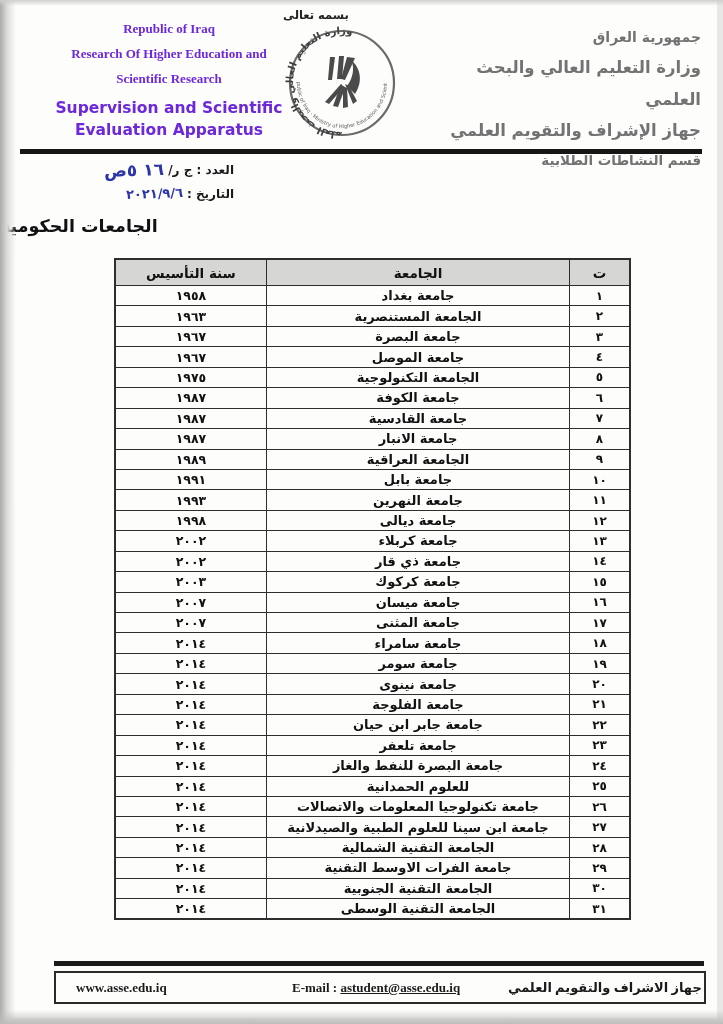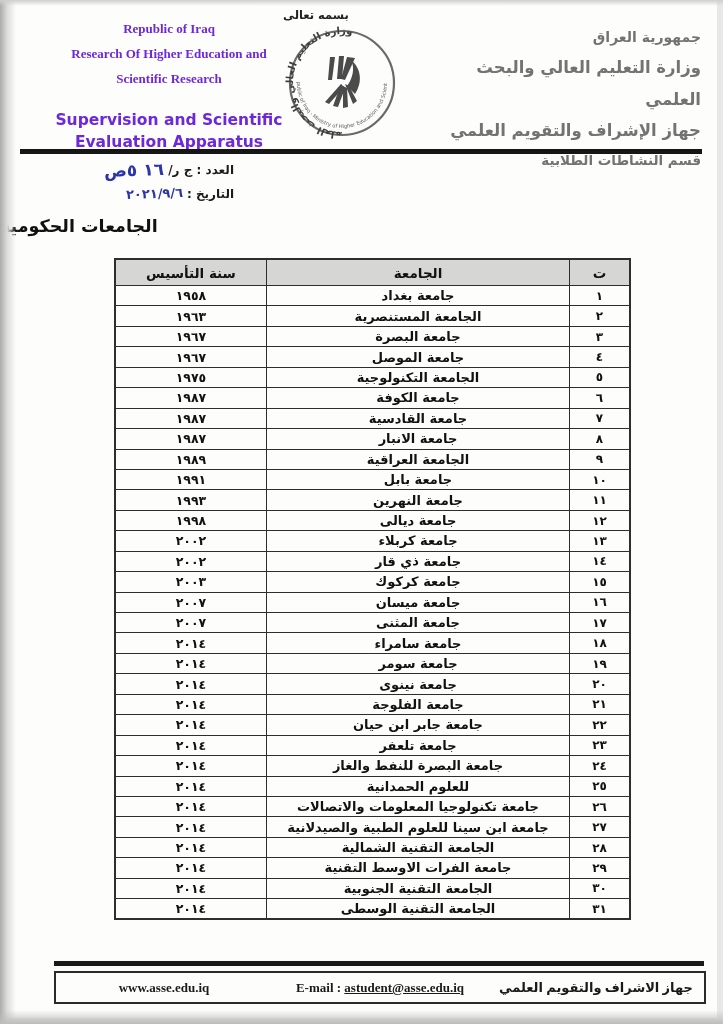--- a/index.html
+++ b/index.html
@@ -4,21 +4,21 @@
 <style>
   html,body{margin:0;padding:0;}
   body{width:723px;height:1024px;background:#e8e8e6;font-family:"DejaVu Sans",sans-serif;position:relative;overflow:hidden;}
   .page{position:absolute;left:6px;top:0;width:711px;height:1018px;background:#fdfdfc;}
   .edge-left{position:absolute;left:0;top:0;width:16px;height:1024px;background:linear-gradient(to right,#ababab,#dcdcda 45%,rgba(253,253,252,0));pointer-events:none;}
   .edge-bottom{position:absolute;left:0;bottom:0;width:723px;height:14px;background:linear-gradient(to top,#bdbdbb,rgba(253,253,252,0));pointer-events:none;}
   .edge-top{position:absolute;left:0;top:0;width:723px;height:6px;background:linear-gradient(to bottom,#cfcfcd,rgba(253,253,252,0));pointer-events:none;}
 
   .hdr-left{position:absolute;left:23px;top:16px;width:292px;text-align:center;color:#6d28d9;}
   .hdr-left .ln{font-family:"Liberation Serif",serif;font-size:13px;font-weight:700;line-height:25px;}
-  .hdr-left .bold-ln{font-family:"DejaVu Sans",sans-serif;font-size:15.5px;font-weight:700;line-height:22px;margin-top:18px;}
+  .hdr-left .bold-ln{font-family:"DejaVu Sans",sans-serif;font-size:15.5px;font-weight:700;line-height:22px;margin-top:6px;}
   .hdr-center{position:absolute;left:283px;top:8px;width:160px;}
   .bismillah{font-size:11.5px;font-weight:700;color:#222;}
   .seal{margin-top:2px;}
   .hdr-right{position:absolute;right:22px;top:22px;width:280px;direction:rtl;color:#737373;}
   .hdr-right .r1{font-size:14px;font-weight:700;line-height:30px;}
   .hdr-right .r2{font-size:16.5px;font-weight:700;line-height:32px;}
   .hdr-right .r3{font-size:16.5px;font-weight:900;line-height:30px;}
   .hdr-right .r4{font-size:13.5px;font-weight:700;line-height:28px;}
 
   .rule{position:absolute;left:20px;top:149px;width:682px;height:5px;background:#161616;}
@@ -39,21 +39,21 @@
   th.c-idx{width:53px;} th.c-name{width:296px;} th.c-year{width:144px;}
   tr.hd th{background:#d6d6d4;height:25px;font-size:13.5px;font-weight:700;text-align:center;}
   tr.dr{height:20.45px;}
   tr.dr td{text-align:center;font-weight:700;}
   td.idx{font-size:12px;}
   td.name{font-size:13px;}
   td.year{font-size:12.5px;letter-spacing:3px;direction:ltr;}
 
   .foot-rule{position:absolute;left:54px;top:961px;width:650px;height:5px;background:#1a1a1a;}
   .foot-box{position:absolute;left:54px;top:971px;width:648px;height:29px;border:2px solid #2a2a2a;background:#fdfdfc;display:flex;align-items:center;direction:rtl;font-size:13px;color:#1a1a1a;}
-  .foot-box .fcell{flex:1;text-align:center;white-space:nowrap;}
+  .foot-box .fcell{flex:1;text-align:left;white-space:nowrap;margin-left:20px;}
   .foot-ar{font-family:"Liberation Serif","DejaVu Sans",serif;font-weight:700;}
   .foot-email{font-family:"Liberation Serif",serif;direction:ltr;font-weight:700;}
   .foot-email .addr{text-decoration:underline;}
   .foot-web{font-family:"Liberation Serif",serif;direction:ltr;font-weight:700;}
 </style>
 </head>
 <body>
 
 <div class="page"></div>
 

